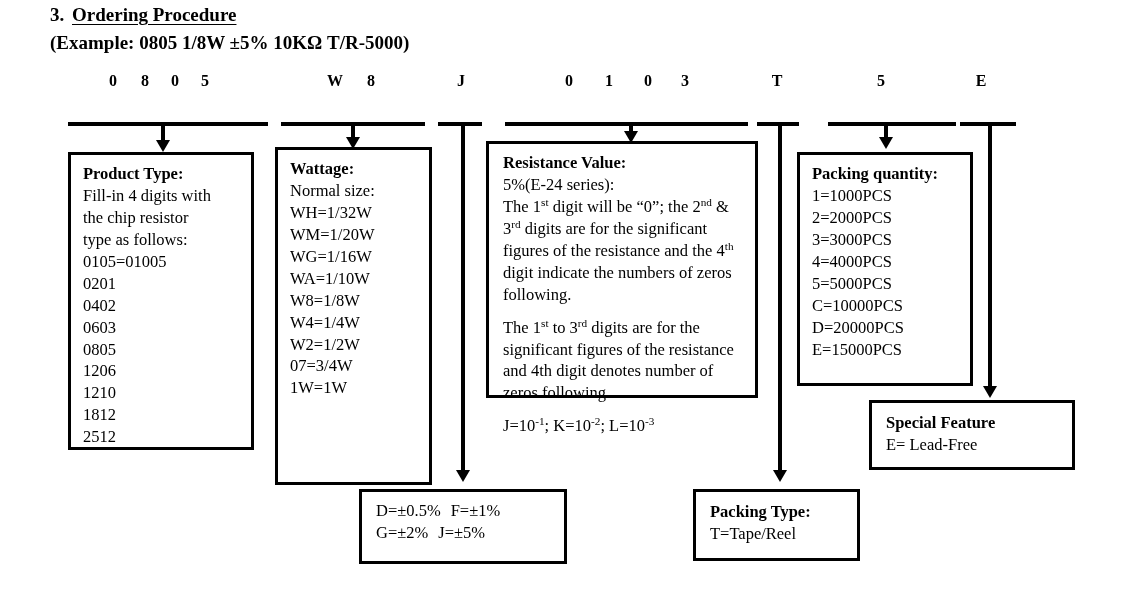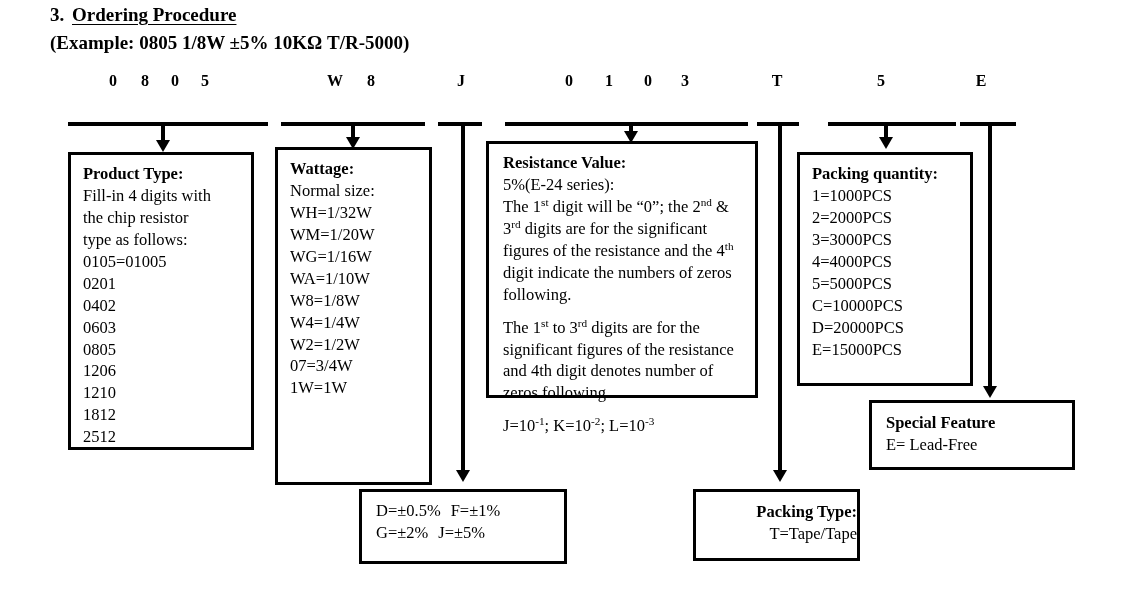--- a/index.html
+++ b/index.html
@@ -215,20 +215,20 @@
     </div>
   </div>
 
   <div class="box" style="left:359px; top:489px; width:208px; height:75px;">
     <div class="pad" style="padding:8px 0 6px 14px;">
       <span class="box-line"><span class="pr">D=±0.5%</span><span>F=±1%</span></span>
       <span class="box-line"><span class="pr">G=±2%</span><span>J=±5%</span></span>
     </div>
   </div>
 
-  <div class="box" style="left:693px; top:489px; width:167px; height:72px;text-align:right;">
+  <div class="box" style="left:693px; top:489px; width:167px; height:72px;">
     <div class="pad" style="padding:9px 0 6px 14px;">
       <span class="box-title">Packing Type:</span>
-      <span class="box-line">T=Tape/Tape</span>
+      <span class="box-line">T=Tape/Reel</span>
     </div>
   </div>
 
 </div>
 
 </body></html>

